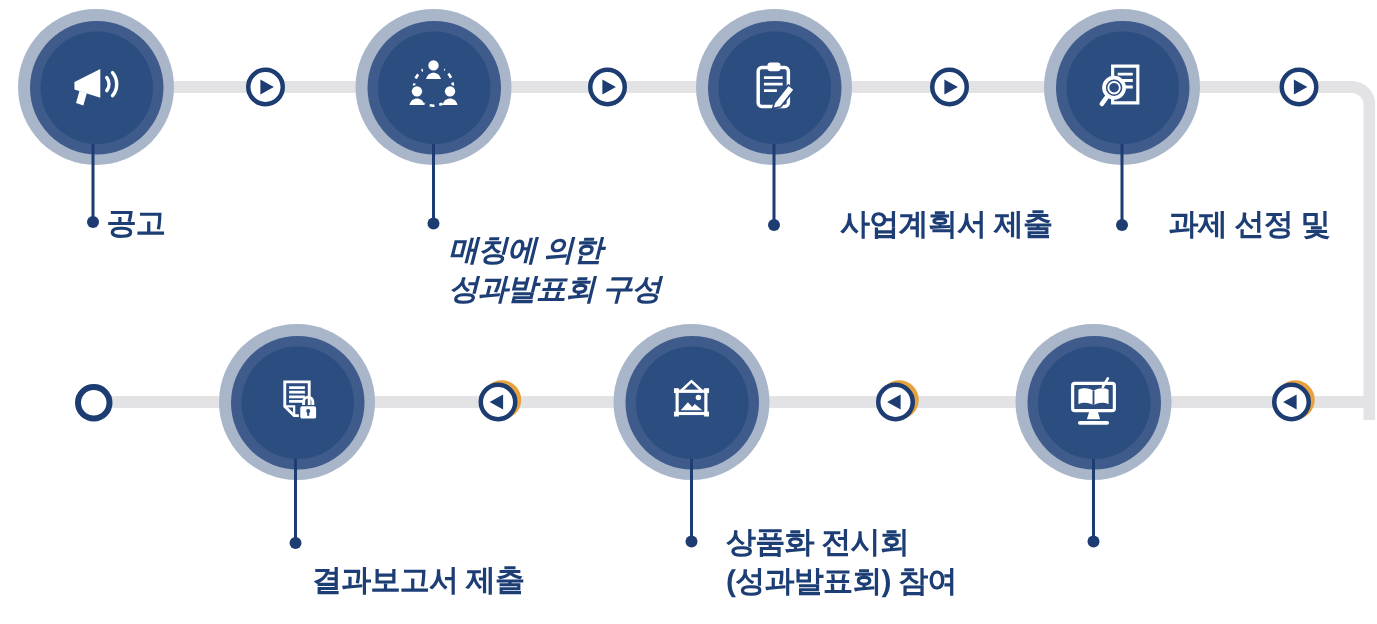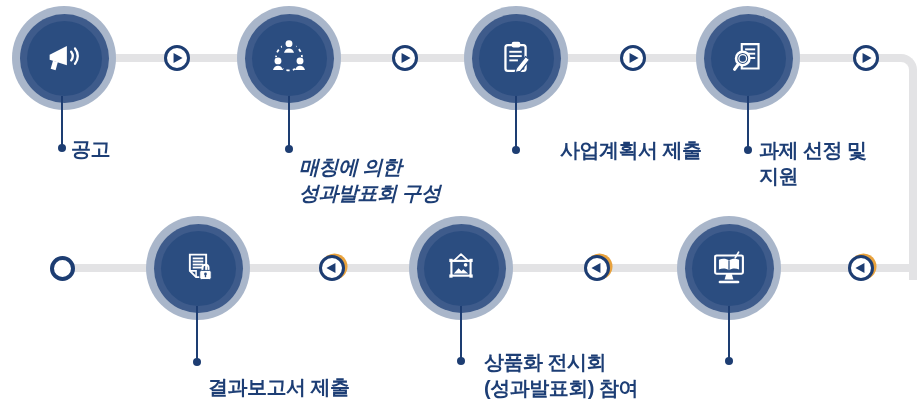--- a/index.html
+++ b/index.html
@@ -130,23 +130,22 @@
         <line x1="25" y1="24" x2="31.5" y2="24" stroke="#fff" stroke-width="2"></line>
         <circle cx="18.5" cy="24.5" r="7" fill="#2b4d80" stroke="#fff" stroke-width="2.6"></circle>
         <circle cx="18.5" cy="24.5" r="4" fill="none" stroke="#fff" stroke-width="1.3"></circle>
         <line x1="13.6" y1="30.8" x2="10" y2="35.8" stroke="#fff" stroke-width="3.2" stroke-linecap="round"></line>
       </svg>
     </div>
       </div>
   </div>
   <div class="stem" style="left:747px;top:96px;height:51px;"></div>
   <div class="bullet" style="left:744px;top:146px;"></div>
-  <div class="label" style="left:759px;top:137px;">
+  <div class="label" style="left:779px;top:137px;">
     <div>과제 선정 및</div>
-    <div>지원</div>
   </div>
 
   <div class="arrow right" style="left:853px;top:45px;"></div>
 
   <div class="arrow left accent" style="left:848px;top:255px;"></div>
 
   <div class="node" style="left:677px;top:216px;">
     <div class="node-mid">
         <div class="node-inner">
       <svg viewBox="0 0 48 48">

